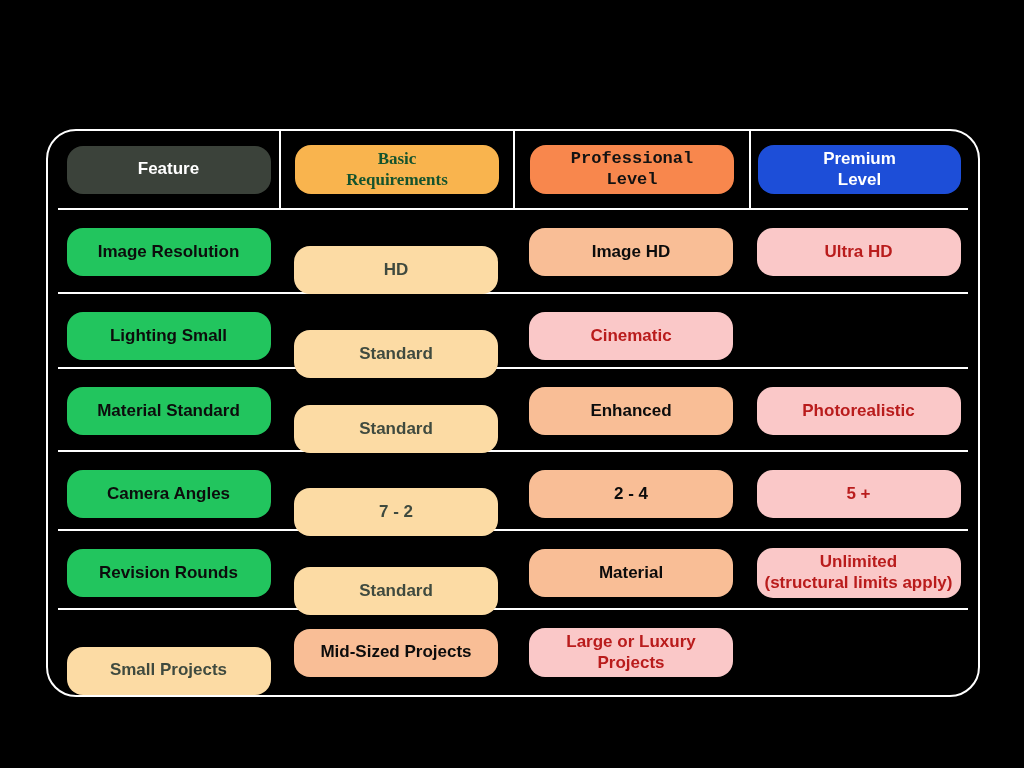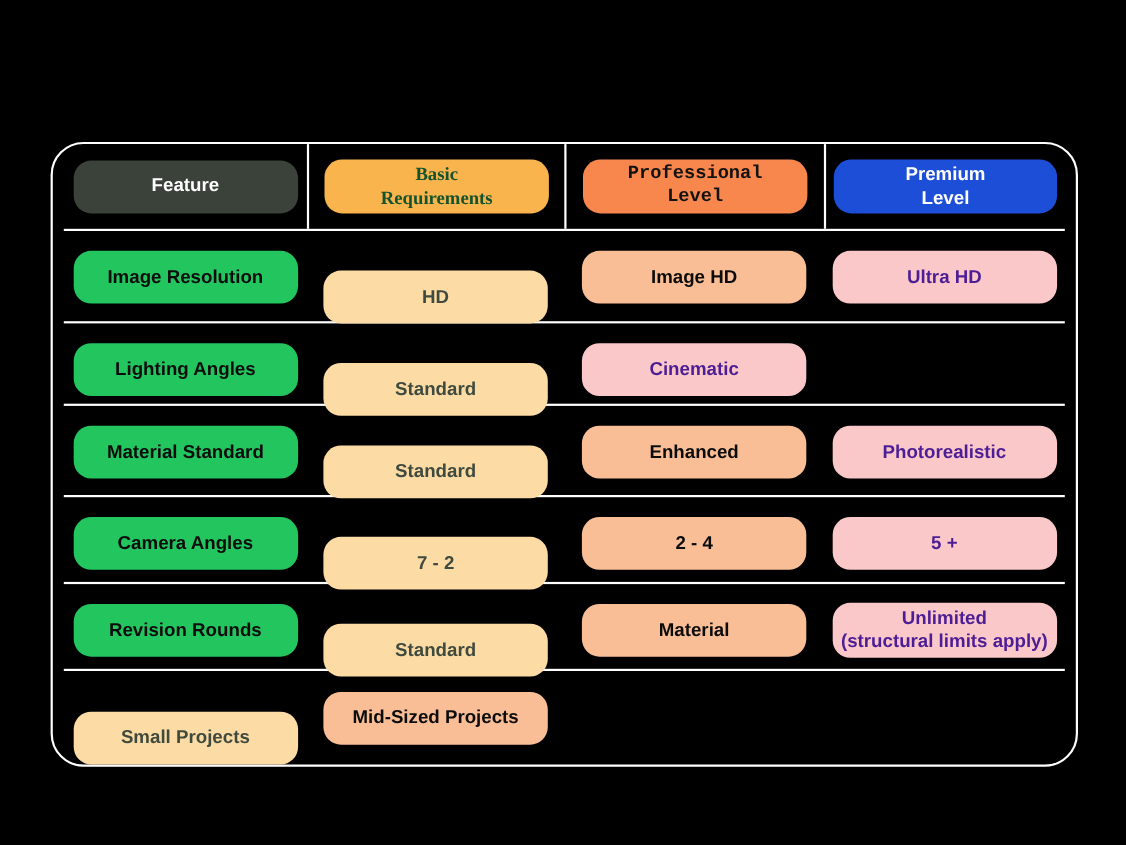--- a/index.html
+++ b/index.html
@@ -63,21 +63,21 @@
   
   .h0 { background: #3B423A; color: #FFFFFF; }
   .h1 { background: #F9B44E; color: #14532d; font-family: Liberation Serif, serif; }
   .h2 { background: #F8874D; color: #121212; font-family: Liberation Mono, monospace; }
   .h3 { background: #1d4ed8; color: #FFFFFF; }
 
   
   .c0 { background: #22c55e; color: #0C0C0C; }
   .c1 { background: #FCDBA4; color: #3F4A3F; margin-top: 36px; }
   .c2 { background: #F9BE96; color: #0C0C0C; }
-  .c3 { background: #FAC8C8; color: #4c1d95; }
+  .c3 { background: #FAC8C8; color: #b91c1c; }
 </style>
 </head>
 <body>
 
 <div class="board">
 
   <div class="trow header">
     <div class="cell">
       <div class="pill h0">Feature</div>
     </div>
@@ -105,21 +105,21 @@
     <div class="cell">
       <div class="pill c2">Image HD</div>
     </div>
     <div class="cell">
       <div class="pill c3">Ultra HD</div>
     </div>
   </div>
 
   <div class="trow">
     <div class="cell">
-      <div class="pill c0">Lighting Angles</div>
+      <div class="pill c0">Lighting Small</div>
     </div>
     <div class="cell">
       <div class="pill c1">Standard</div>
     </div>
     <div class="cell">
       <div class="pill c3">Cinematic</div>
     </div>
   </div>
 
   <div class="trow">
@@ -168,15 +168,19 @@
     </div>
   </div>
 
   <div class="trow last">
     <div class="cell">
       <div class="pill c1">Small Projects</div>
     </div>
     <div class="cell">
       <div class="pill c2">Mid-Sized Projects</div>
     </div>
+    <div class="cell">
+      <div class="pill c3">Large or Luxury
+Projects</div>
+    </div>
   </div>
 
 </div>
 
 </body></html>

